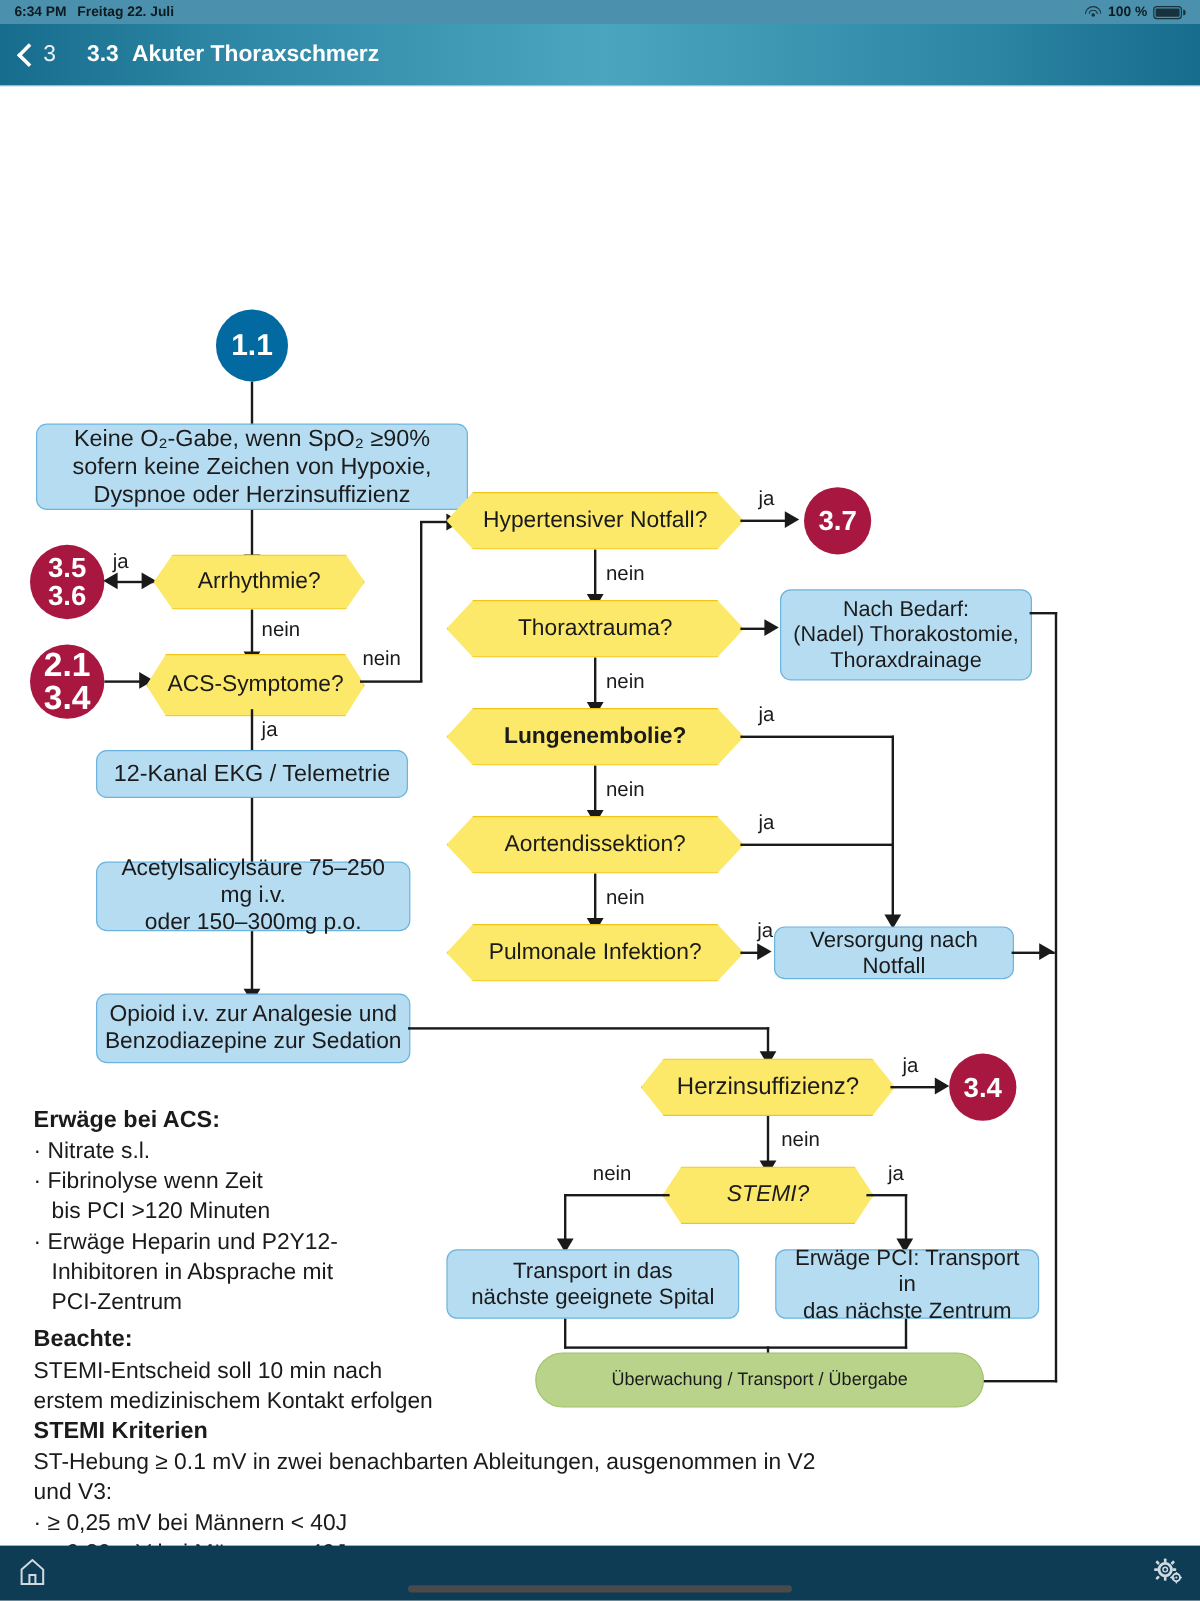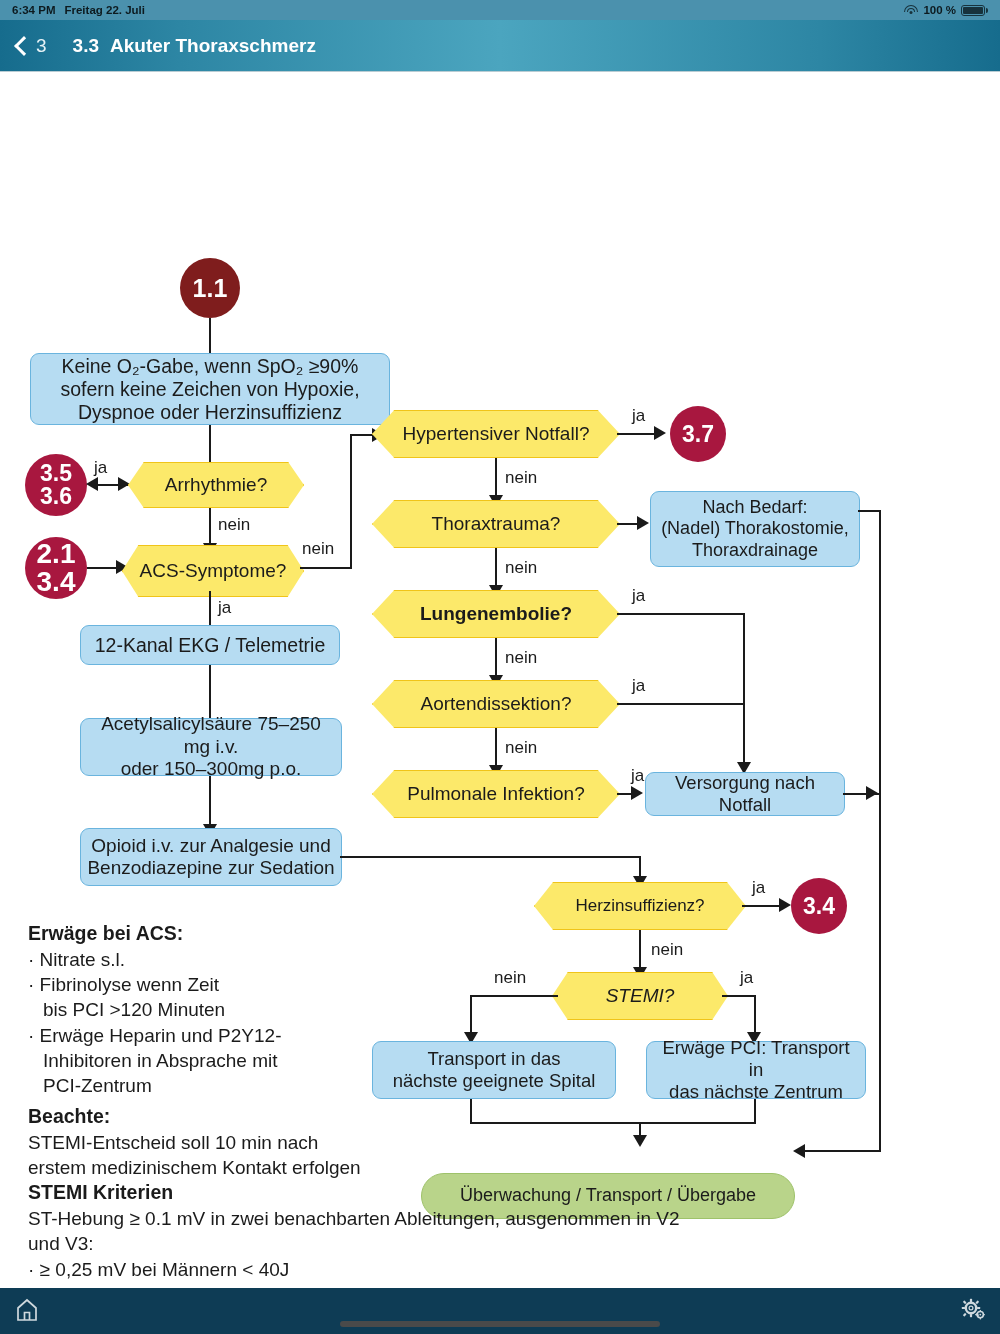--- a/index.html
+++ b/index.html
@@ -61,21 +61,21 @@
   .content { position: absolute; left: 0; top: 72px; width: 1000px; height: 1216px; background: #fff; }
 
   
   .node { position: absolute; }
 
   .circle {
     border-radius: 50%;
     display: flex; flex-direction: column; align-items: center; justify-content: center;
     color: #ffffff; font-weight: 700; line-height: 1.0; text-align: center;
   }
-  .circle.red   { background: #7f1d1d; }
+  .circle.red   { background: #0369a1; }
   .circle.wine  { background: #a8173f; }
 
   .rbox {
     background: #b6dcf2; border: 1.6px solid #6ab4de; border-radius: 9px;
     display: flex; align-items: center; justify-content: center; text-align: center;
     color: #1b1b1b; line-height: 1.18; padding: 2px 6px;
   }
   .rbox.green { background: #b9d48a; border-color: #9ec26a; }
 
   .hex { position: absolute; }
@@ -298,21 +298,21 @@
     <div class="ln h" style="left:843px; top:720.8px; width:36px;"></div>
     <div class="arw right" style="left:866px; top:714px;"></div>
 
     <div class="ln h" style="left:858px; top:437.8px; width:23px;"></div>
     <div class="ln v" style="left:878.6px; top:437.8px; height:642px;"></div>
     <div class="ln h" style="left:800px; top:1078px; width:81px;"></div>
     <div class="arw left" style="left:793px; top:1072px;"></div>
 
     <div class="hex" style="left:534px; top:810px; width:212px; height:48px;">
       <div class="shape"></div>
-      <div class="lbl" style="font-size:17px;">Herzinsuffizienz?</div>
+      <div class="lbl" style="font-size:20px;">Herzinsuffizienz?</div>
     </div>
     <div class="ln h" style="left:742px; top:832.8px; width:44px;"></div>
     <div class="arw right" style="left:779px; top:826px;"></div>
     <div class="edgelbl" style="left:752px; top:806px;">ja</div>
     <div class="node circle wine" style="left:791px; top:806px; width:56px; height:56px; font-size:23px;">
       <span>3.4</span>
     </div>
     <div class="ln v" style="left:639px; top:858px; height:42px;"></div>
     <div class="arw down" style="left:632.8px; top:895px;"></div>
     <div class="edgelbl" style="left:651px; top:868px;">nein</div>
@@ -340,21 +340,21 @@
       <span>Erwäge PCI: Transport in
 das nächste Zentrum</span>
     </div>
 
     <div class="ln v" style="left:470px; top:1027px; height:25px;"></div>
     <div class="ln v" style="left:753.6px; top:1027px; height:25px;"></div>
     <div class="ln h" style="left:470px; top:1050px; width:286px;"></div>
     <div class="ln v" style="left:639px; top:1050px; height:19px;"></div>
     <div class="arw down" style="left:632.8px; top:1063px;"></div>
 
-    <div class="node rbox green" style="left:421px; top:1055px; width:374px; height:46px; font-size:18px; border-radius:23px;margin-top:46px;">
+    <div class="node rbox green" style="left:446px; top:1055px; width:374px; height:46px; font-size:15px; border-radius:23px;">
       <span>Überwachung / Transport / Übergabe</span>
     </div>
 
     <div class="notes" style="left:28px; top:849px; width:330px;">
       <div class="hd">Erwäge bei ACS:</div>
       <div class="li">· Nitrate s.l.</div>
       <div class="li">· Fibrinolyse wenn Zeit</div>
       <div class="tx" style="padding-left:15px;">bis PCI &gt;120 Minuten</div>
       <div class="li">· Erwäge Heparin und P2Y12-</div>
       <div class="tx" style="padding-left:15px;">Inhibitoren in Absprache mit</div>

